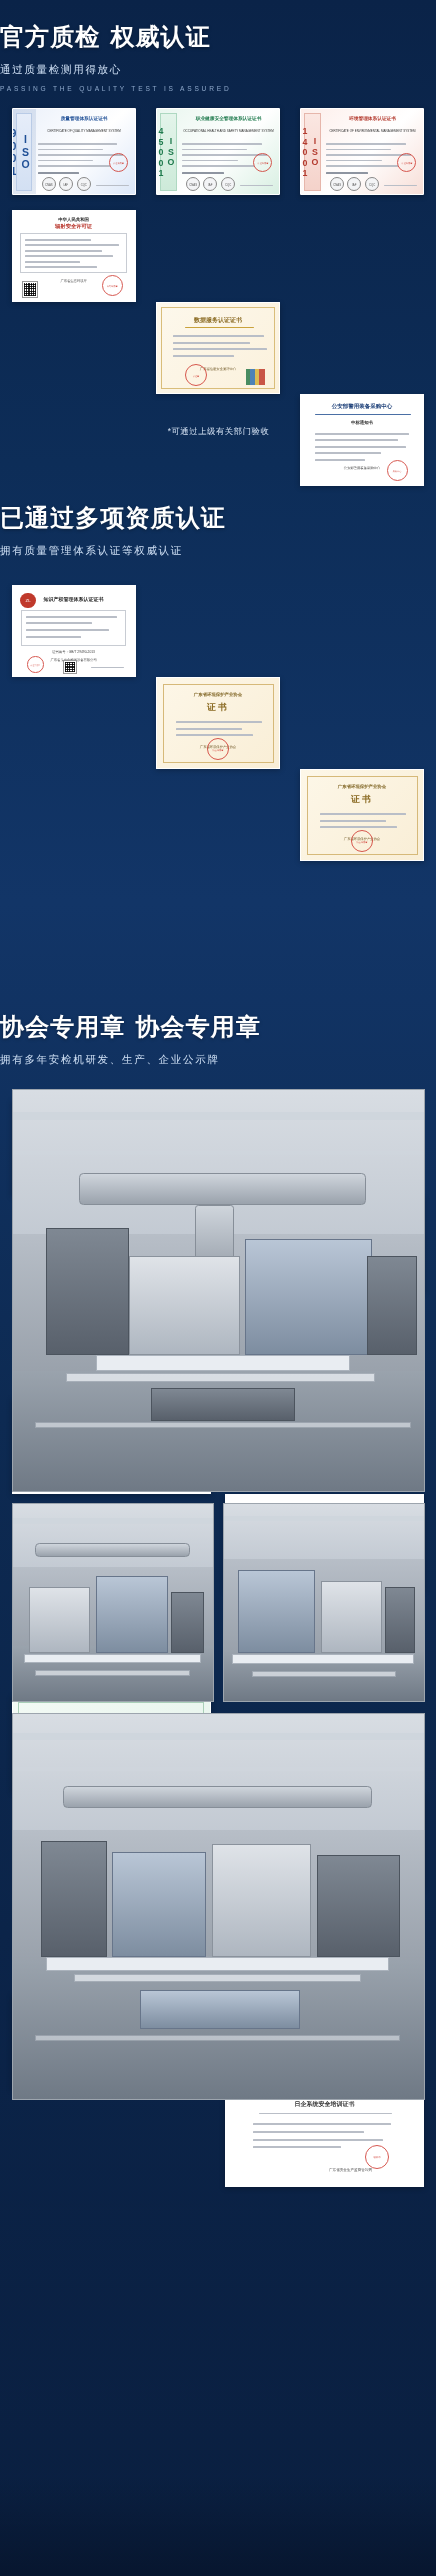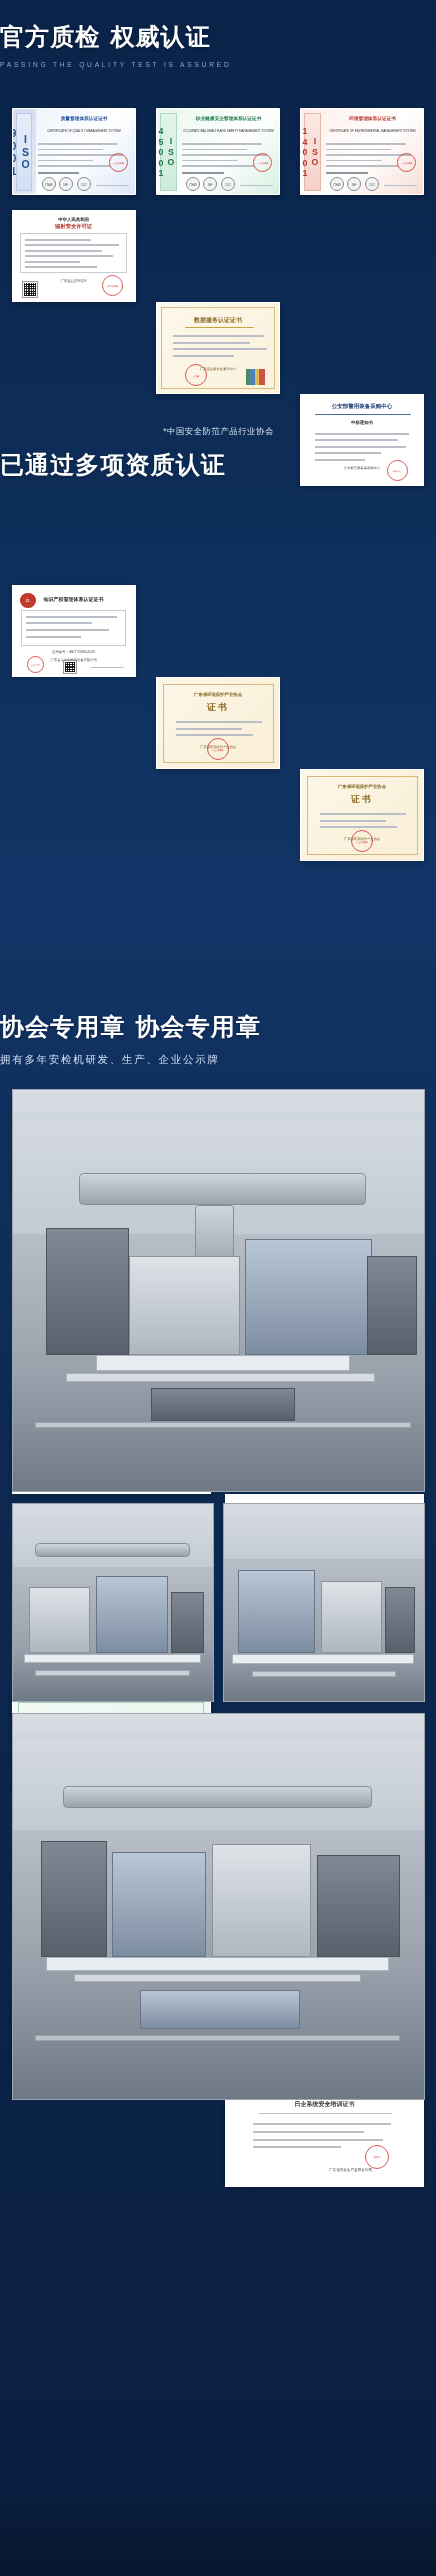--- a/index.html
+++ b/index.html
@@ -148,20 +148,21 @@
 </style>
 </head>
 <body>
 
 <div class="page">
 
   <div class="sec-head" style="position:absolute;left:0;top:21px;width:437px;">
     <div class="sec-title">
       <span>官方质检</span><span class="sp"></span><span>权威认证</span>
     </div>
+    <div class="sec-sub">通过质量检测用得放心</div>
     <div class="sec-sub2">PASSING THE QUALITY TEST IS ASSURED</div>
   </div>
 
   <div class="cert iso" style="left:11.6px;top:108px;">
     <div class="bg" style="background:linear-gradient(135deg,#eaf0fa 0%,#ffffff 55%,#dce7f8 100%);"></div>
     <div class="bg" style="background:linear-gradient(90deg,#1f4f96 0 23px, transparent 23px);opacity:.12;"></div>
     <div class="sidebar-txt" style="color:#1f4f96;background:linear-gradient(180deg,#e6edf9,#d3e0f3);border:0.6px solid #b9cbe6;">ISO 9001</div>
     <div class="headline" style="color:#1f4f96;">质量管理体系认证证书</div>
     <div class="subline">CERTIFICATE OF QUALITY MANAGEMENT SYSTEM</div>
     <div class="body">
@@ -302,24 +303,25 @@
       <div class="c-title" style="left:0;right:0;top:14.4px;font-size:4.4px;color:#7d6220;">广东省环境保护产业协会</div>
       <div class="c-title" style="left:0;right:0;top:24px;font-size:8.8px;color:#8a6a22;letter-spacing:2.2px;">证书</div>
       <div class="tline" style="left:19px;top:43px;width:86px"></div>
       <div class="tline" style="left:19px;top:50px;width:66px"></div>
       <div class="tline" style="left:19px;top:56px;width:77px"></div>
       <div class="c-sub" style="left:0;right:0;bottom:19px;font-size:3.3px;color:#6b5320;">广东省环境保护产业协会</div>
       <div class="seal" style="left:50%;margin-left:-11px;bottom:7.7px;width:22px;height:22px;font-size:2.2px;text-align:center;line-height:22px;">协会专用章</div>
     </div>
   </div>
 
-  <div class="note" style="top:426px;">*中国安全防范产品行业协会</div>
-
-  <div class="sec-head" style="position:absolute;left:0;top:449px;width:437px;">
+  <div class="note" style="top:426px;">*可通过上级有关部门验收</div>
+
+  <div class="sec-head" style="position:absolute;left:0;top:502px;width:437px;">
     <div class="sec-title">已通过多项资质认证</div>
+    <div class="sec-sub">拥有质量管理体系认证等权威认证</div>
   </div>
 
   <div class="cert" style="left:11.6px;top:547px;width:199px;height:97px;">
     <div class="inner" style="background:#ffffff;">
       <div class="c-title" style="left:7.7px;top:5.5px;font-size:11px;color:#b8972f;text-align:left;right:auto;">公示证书</div>
       <div class="c-sub" style="left:72px;top:7.7px;right:6.6px;font-size:4.4px;color:#333;text-align:center;">"守合同重信用"企业公示牌</div>
       <div class="tbl" style="left:66px;top:19px;right:6.6px;height:41px;">
         <i style="left:0;top:10px;width:100%;height:0.6px;"></i>
         <i style="left:0;top:20.4px;width:100%;height:0.6px;"></i>
         <i style="left:0;top:31px;width:100%;height:0.6px;"></i>

